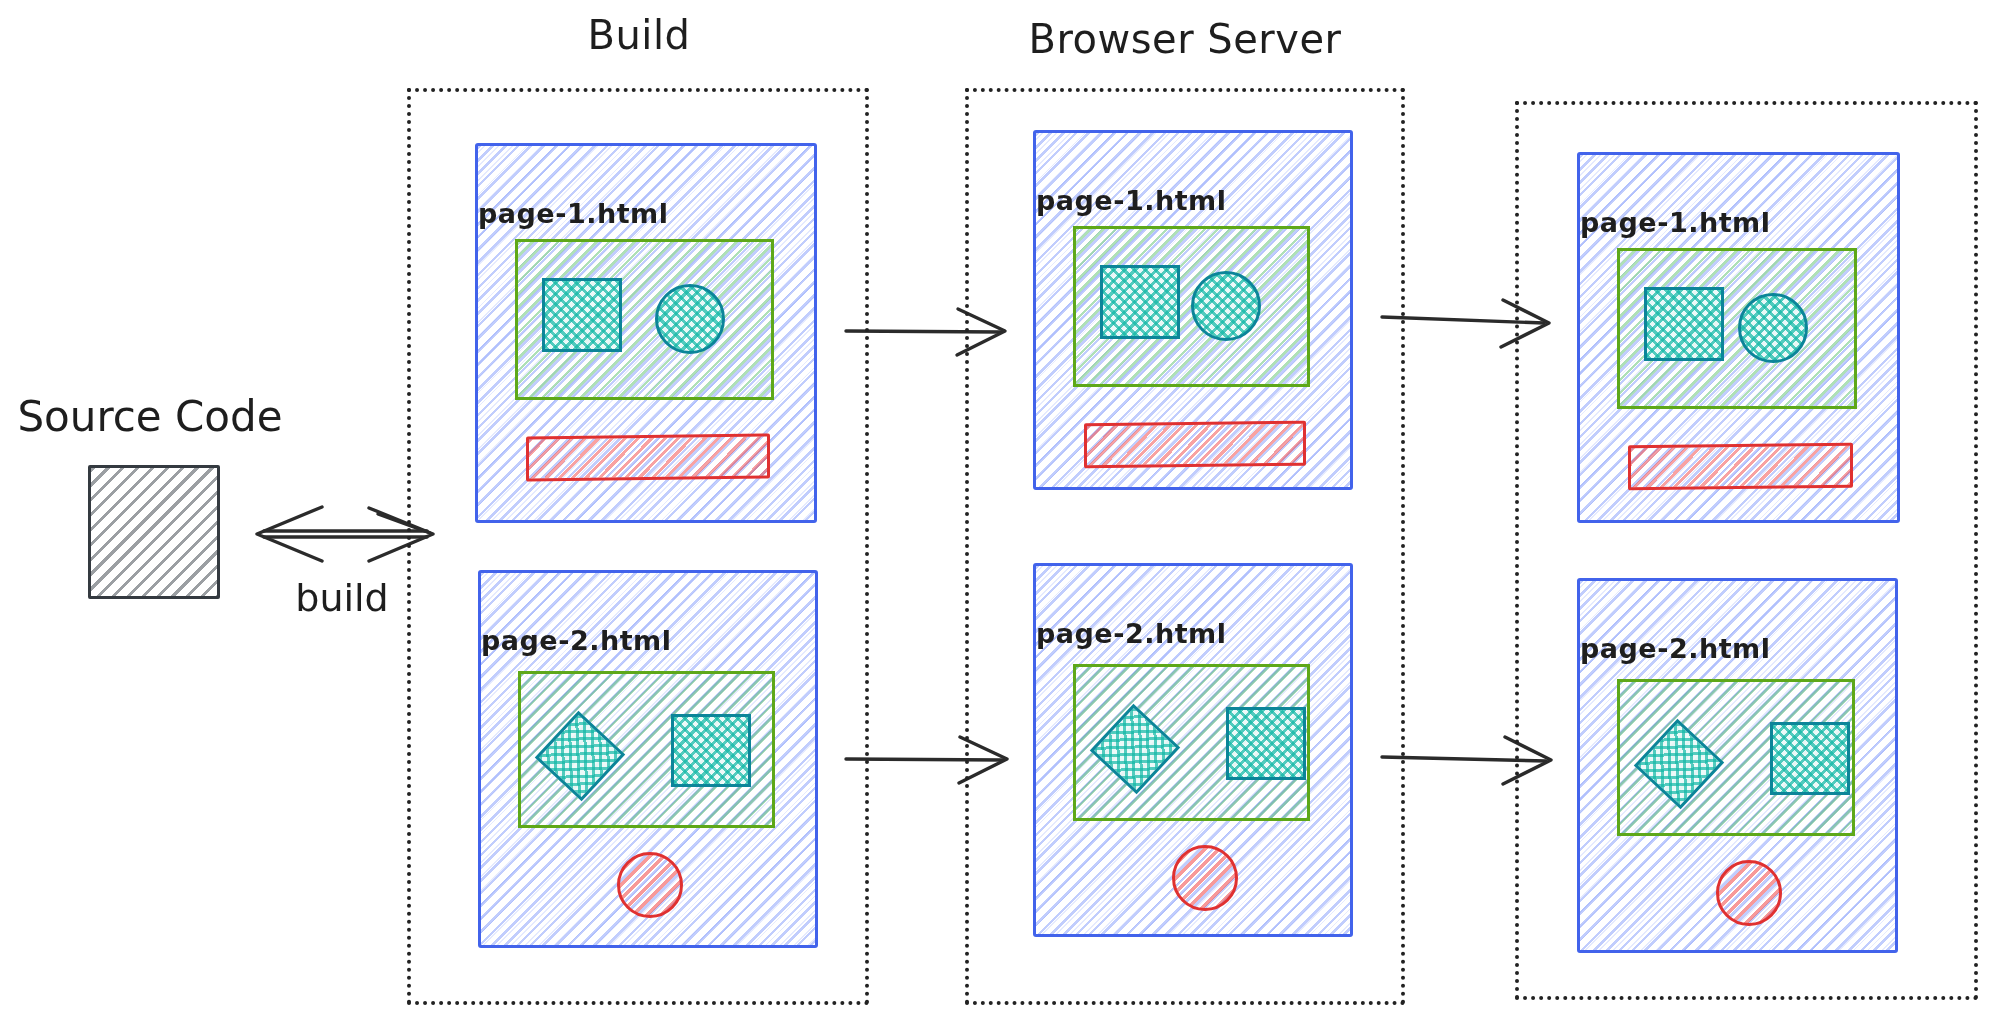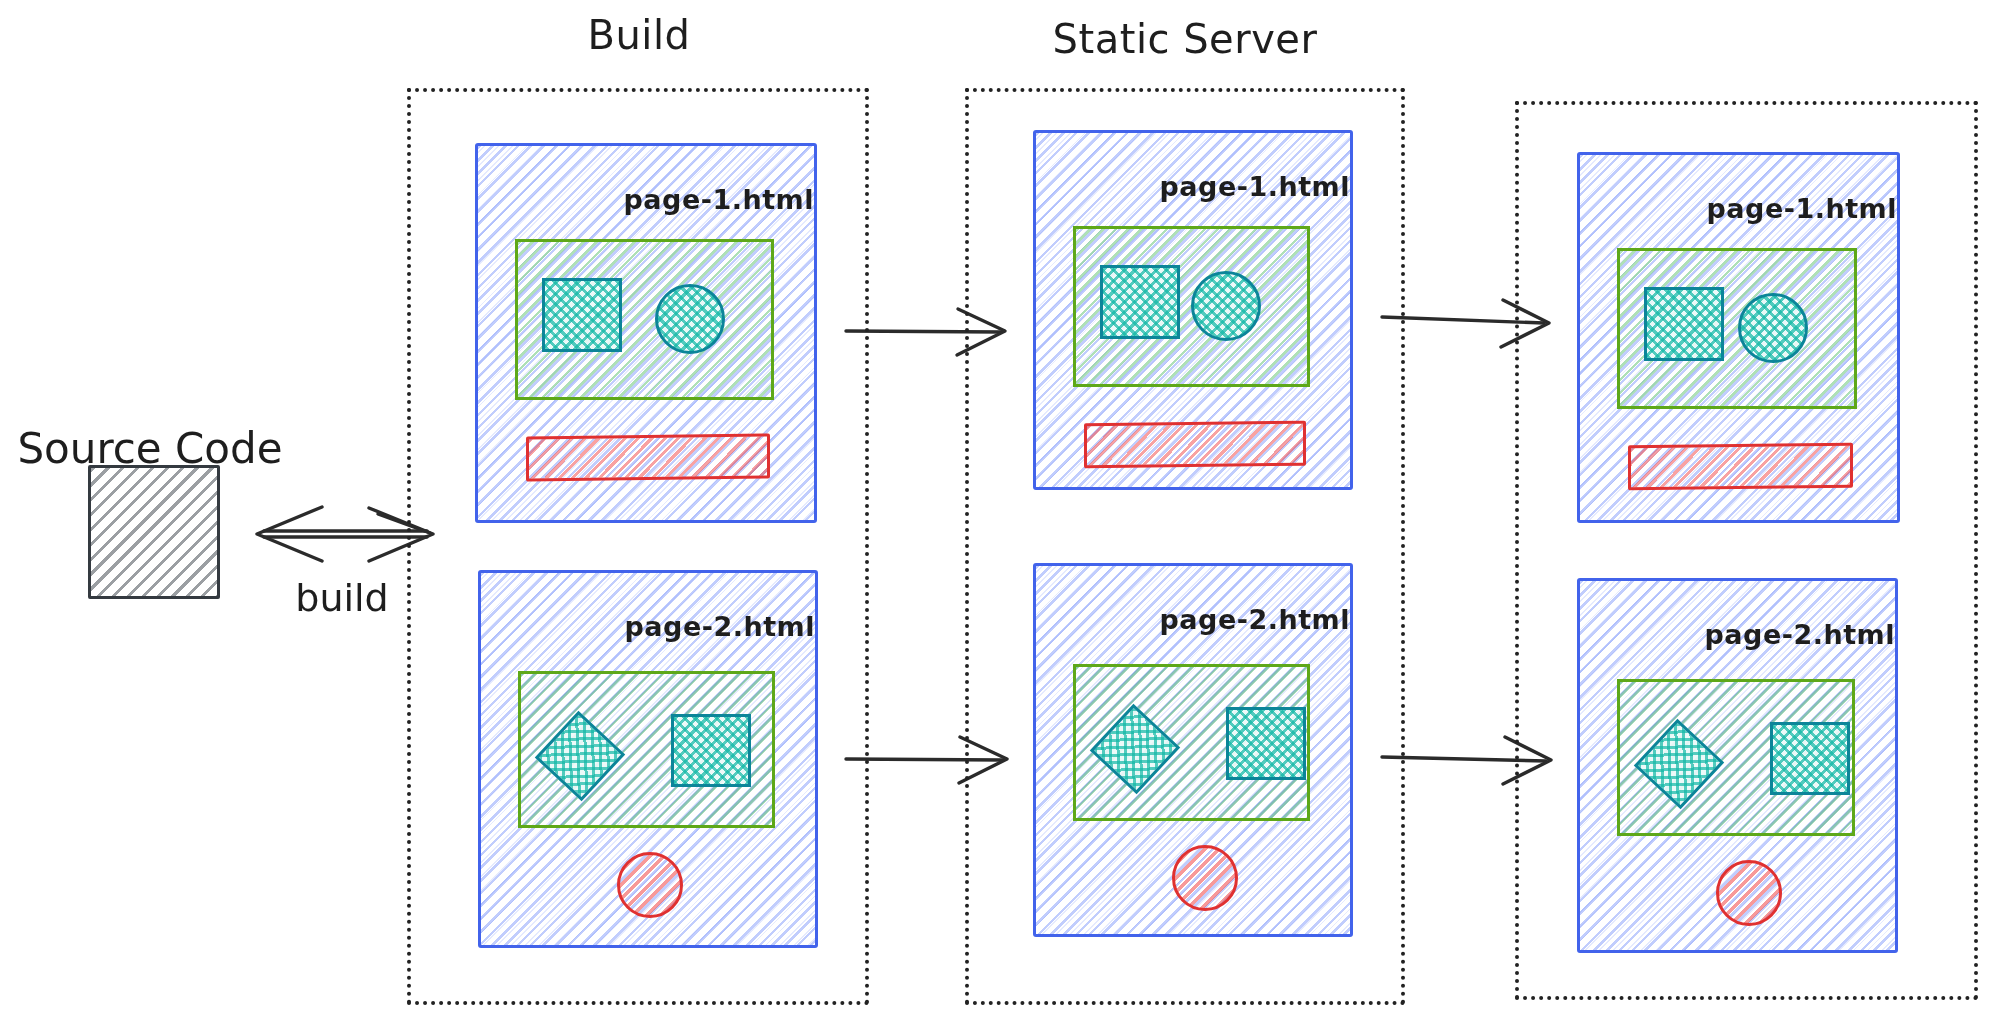--- a/index.html
+++ b/index.html
@@ -23,21 +23,21 @@
     letter-spacing: 0.5px;
     color: var(--ink, #1e1e1e);
     white-space: nowrap;
   }
   #title-build   { left: 410px;  width: 458px; top: 12px; }
   #title-server  { left: 965px;  width: 440px; top: 16px; }
   #title-runtime { left: 1498px; width: 482px; top: 18px; }
 
   .src-label {
     position: absolute; left: 0; top: 392px; width: 300px;
-    text-align: center; font-size: 42px; font-weight: 500; margin-top: 32px;
+    text-align: center; font-size: 42px; font-weight: 500;
   }
   .build-label {
     position: absolute; left: 252px; top: 576px; width: 180px;
     text-align: center; font-size: 38px; font-weight: 500;
   }
 
   
   .dashed {
     position: absolute;
     border: 4px dotted #222222;
@@ -67,22 +67,22 @@
         rgba(92, 124, 250, 0.16) 4px 5.2px, transparent 5.2px 14px);
   }
   #card-b1 { left: 475px;  top: 143px; width: 342px; height: 380px; }
   #card-b2 { left: 478px;  top: 570px; width: 340px; height: 378px; }
   #card-s1 { left: 1033px; top: 130px; width: 320px; height: 360px; }
   #card-s2 { left: 1033px; top: 563px; width: 320px; height: 374px; }
   #card-r1 { left: 1577px; top: 152px; width: 323px; height: 371px; }
   #card-r2 { left: 1577px; top: 578px; width: 321px; height: 375px; }
 
   .card-title {
-    position: absolute; top: 38px; left: 0; right: 0;
-    text-align: right; font-size: 27px; font-weight: 600;
+    position: absolute; top: 52px; left: 0; right: 0;
+    text-align: left; font-size: 27px; font-weight: 600;
     color: var(--ink, #1e1e1e);
     letter-spacing: 0.5px;
   }
 
   .hero {
     position: absolute; left: 37px; right: 40px; top: 93px; height: 161px;
     border: 3px solid var(--green_border, #5ea819);
     background: repeating-linear-gradient(135deg,
       rgba(55, 178, 77, 0.40) 0 2.6px, transparent 2.6px 9px);
   }
@@ -154,21 +154,21 @@
       <path d="M1382,757 L1546,761"></path>
       <path d="M1505,737 L1551,760 L1503,784"></path>
     </g>
   </svg>
 
   <div class="src-label">Source Code</div>
   <div class="src-box"></div>
   <div class="build-label">build</div>
 
   <div class="col-title" id="title-build">Build</div>
-  <div class="col-title" id="title-server">Static Server</div>
+  <div class="col-title" id="title-server">Browser Server</div>
 
   <div class="dashed" id="dash-build"></div>
   <div class="dashed" id="dash-server"></div>
   <div class="dashed" id="dash-runtime"></div>
 
   <div class="card" id="card-b1">
     <div class="card-title">page-1.html</div>
     <div class="hero">
       <div class="teal sq"></div>
       <div class="teal ci"></div>

